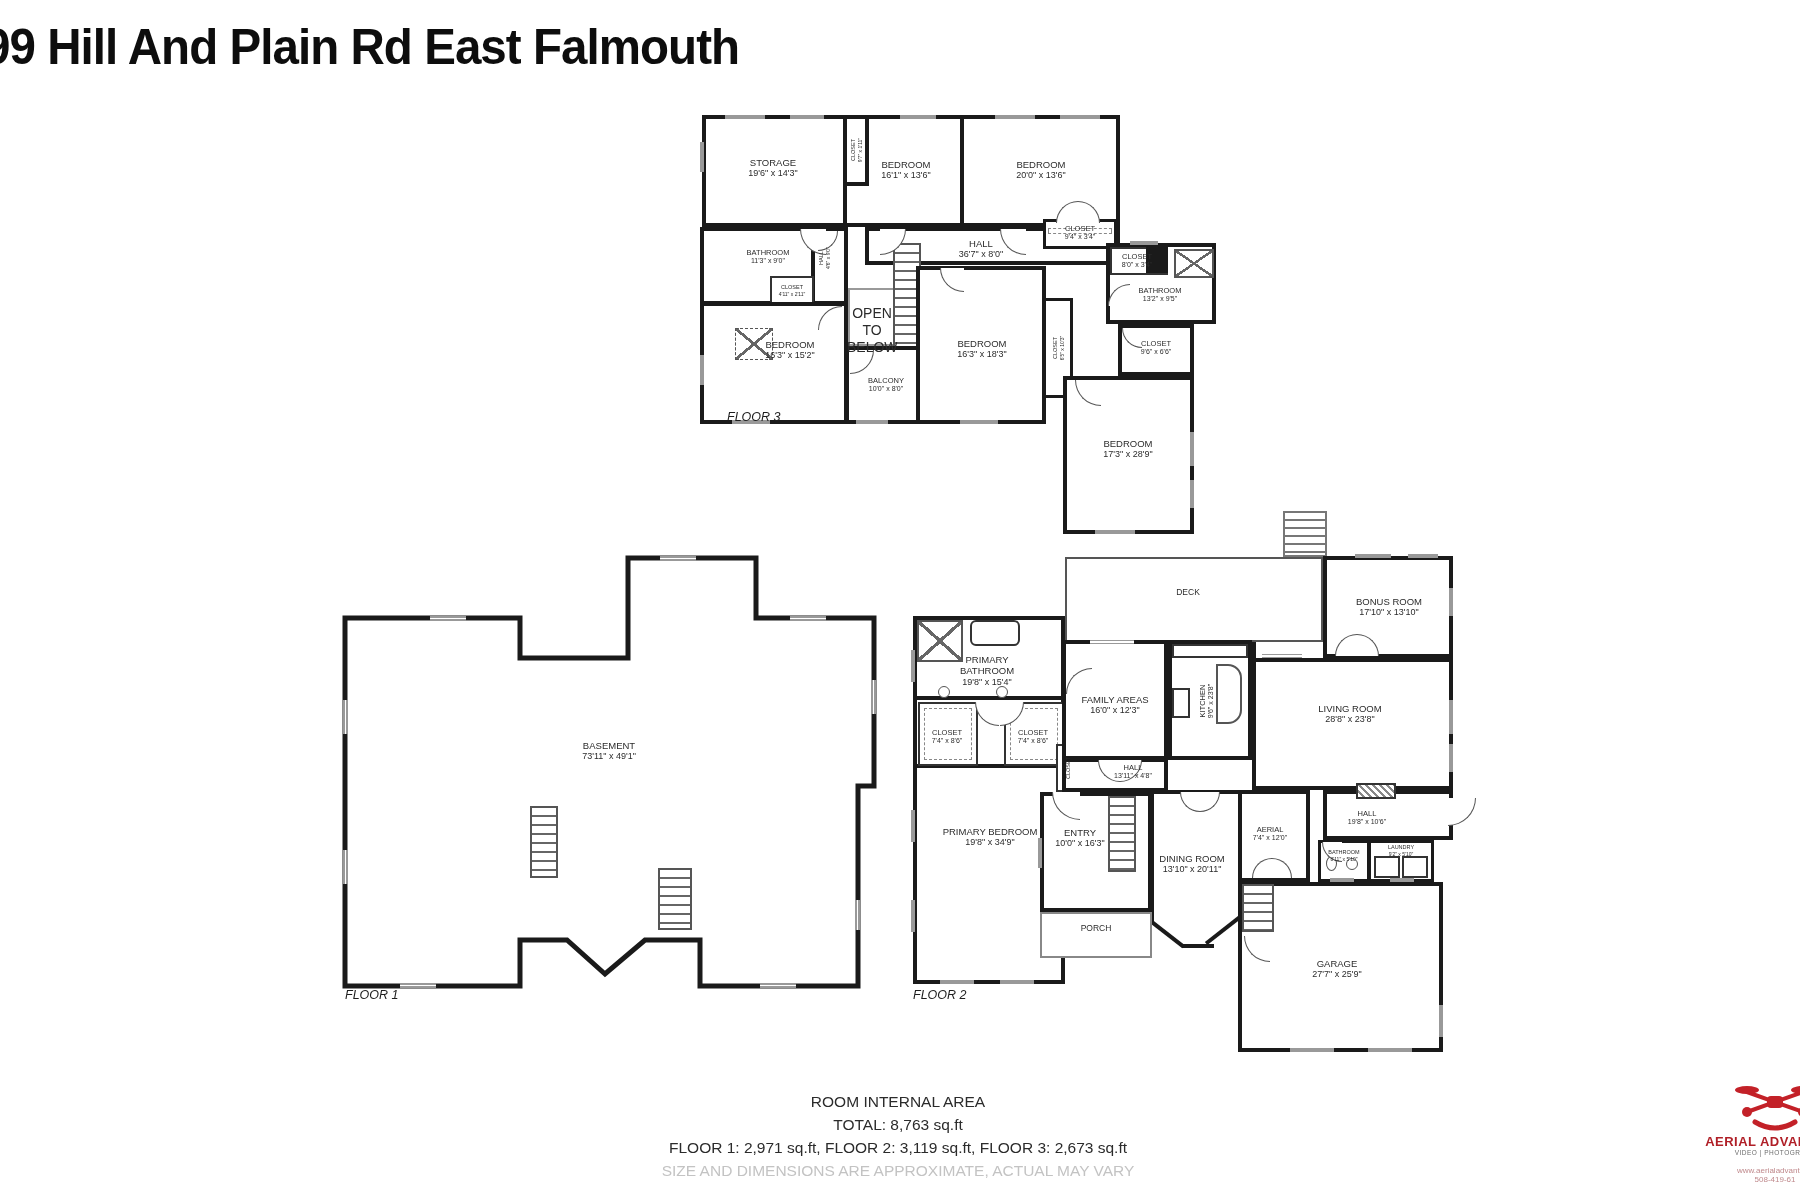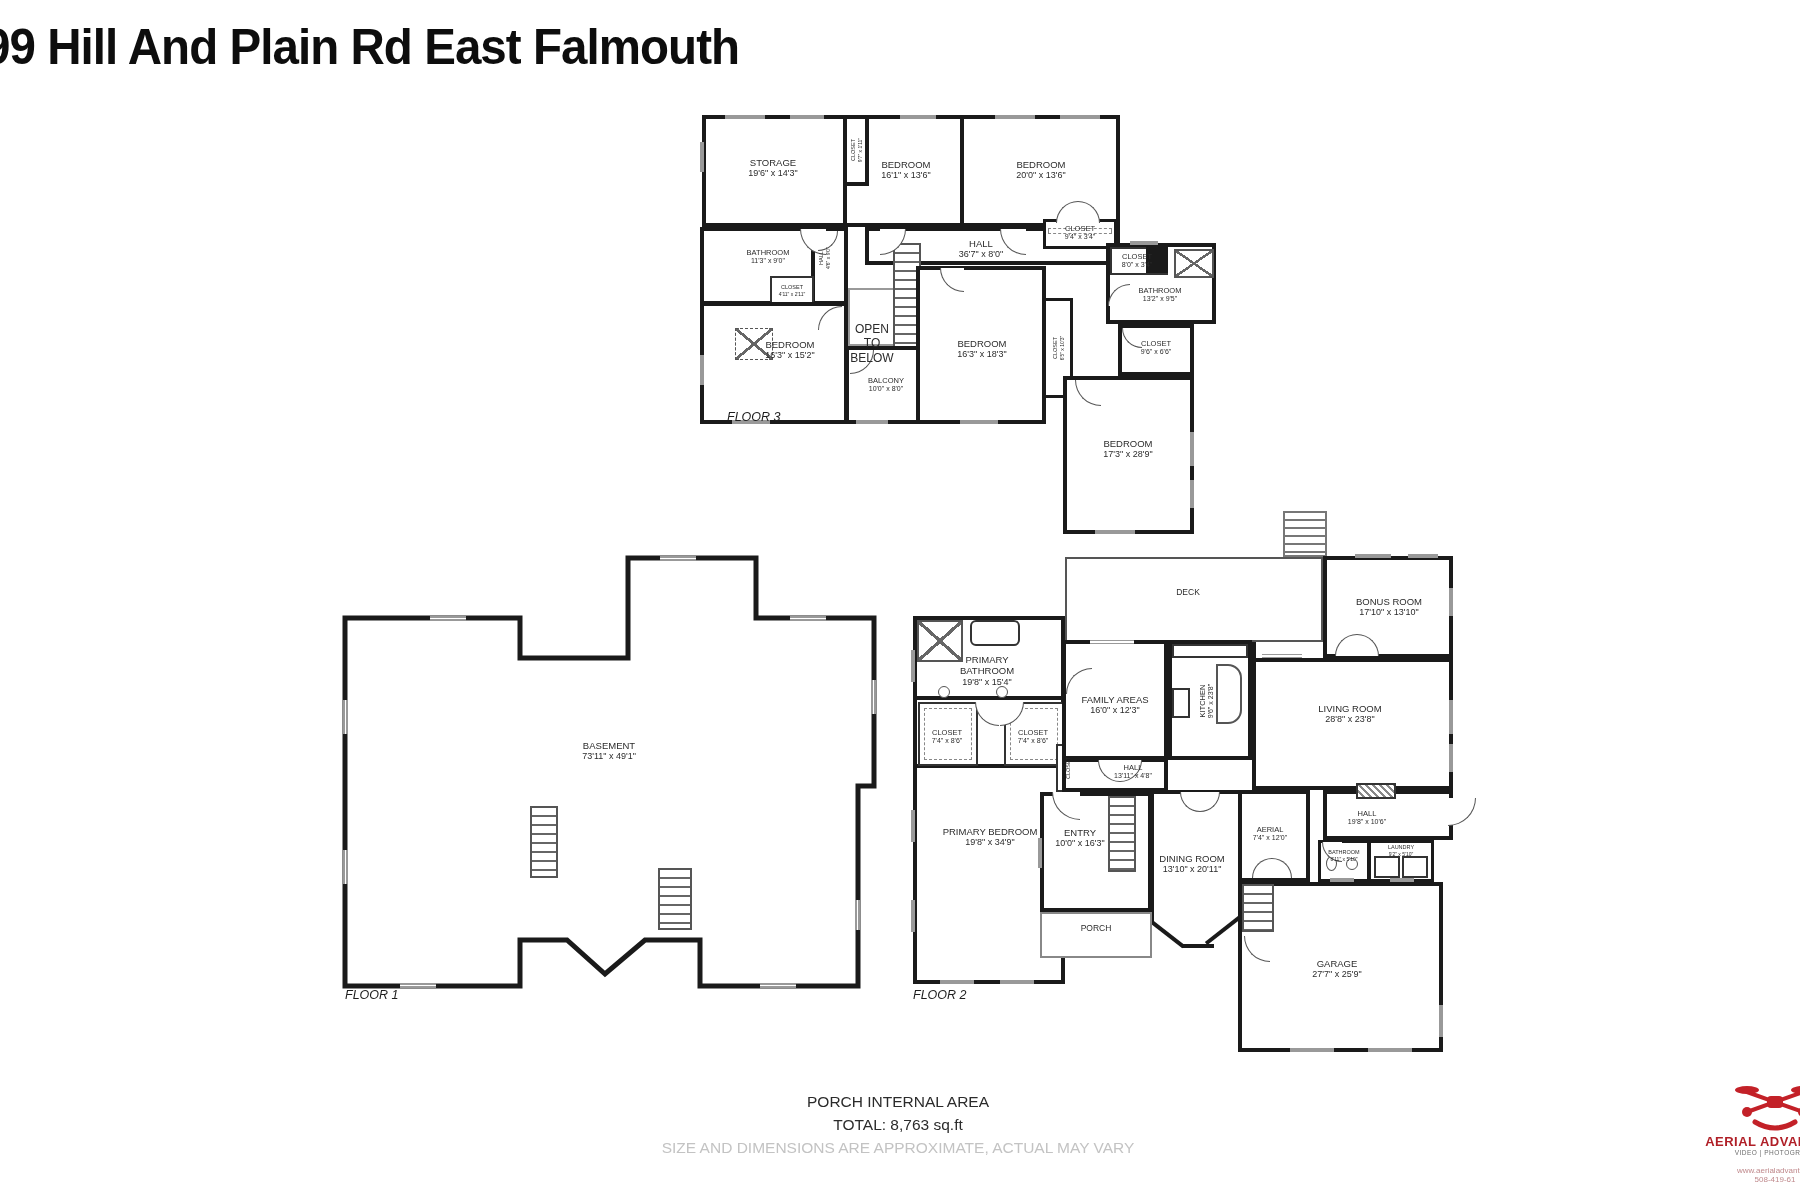--- a/index.html
+++ b/index.html
@@ -124,21 +124,21 @@
   <div class="lbl sm" style="left:1080px;top:233px;">
     <span>CLOSET</span><span class="dims">9'4" x 3'4"</span></div>
   <div class="lbl sm" style="left:768px;top:257px;">
     <span>BATHROOM</span><span class="dims">11'3" x 9'0"</span></div>
   <div class="lbl tiny" style="left:792px;top:290px;">
     <span>CLOSET</span><span class="dims">4'11" x 2'11"</span></div>
   <div class="lbl tiny rot" style="left:824px;top:258px;">
     <span>HALL</span><span class="dims">4'6" x 9'0"</span></div>
   <div class="lbl" style="left:790px;top:350px;">
     <span>BEDROOM</span><span class="dims">16'3" x 15'2"</span></div>
-  <div class="lbl wrap" style="left:872px;top:344px;font-size:12px;width:50px;">
+  <div class="lbl wrap" style="left:872px;top:330px;font-size:14px;width:50px;">
     <span>OPEN TO BELOW</span></div>
   <div class="lbl sm" style="left:886px;top:385px;">
     <span>BALCONY</span><span class="dims">10'0" x 8'0"</span></div>
   <div class="lbl" style="left:982px;top:349px;">
     <span>BEDROOM</span><span class="dims">16'3" x 18'3"</span></div>
   <div class="lbl tiny rot" style="left:1058px;top:348px;">
     <span>CLOSET</span><span class="dims">6'5" x 10'3"</span></div>
   <div class="lbl sm" style="left:1137px;top:261px;">
     <span>CLOSET</span><span class="dims">8'0" x 3'4"</span></div>
   <div class="lbl sm" style="left:1160px;top:295px;">
@@ -278,22 +278,23 @@
     <span>BATHROOM</span><span class="dims">8'11" x 5'10"</span></div>
   <div class="lbl tiny" style="left:1401px;top:850px;">
     <span>LAUNDRY</span><span class="dims">9'2" x 5'10"</span></div>
   <div class="lbl" style="left:1337px;top:969px;">
     <span>GARAGE</span><span class="dims">27'7" x 25'9"</span></div>
   <div class="lbl" style="left:990px;top:837px;">
     <span>PRIMARY BEDROOM</span><span class="dims">19'8" x 34'9"</span></div>
   <div class="flabel" style="left:913px;top:988px;">FLOOR 2</div>
 
   <div class="summary">
-    <div>PORCH INTERNAL AREA</div>
+    <div>ROOM INTERNAL AREA</div>
     <div>TOTAL: 8,763 sq.ft</div>
+    <div>FLOOR 1: 2,971 sq.ft, FLOOR 2: 3,119 sq.ft, FLOOR 3: 2,673 sq.ft</div>
     <div class="dim">SIZE AND DIMENSIONS ARE APPROXIMATE, ACTUAL MAY VARY</div>
   </div>
 
   <div class="brand">
     <svg width="84" height="56" viewBox="0 0 84 56" style="display:block;margin:0 auto;">
       <g stroke="#c32128" stroke-width="4" fill="none" stroke-linecap="round">
         <line x1="14" y1="14" x2="70" y2="34"></line>
         <line x1="70" y1="14" x2="14" y2="34"></line>
         <path d="M22,44 Q42,56 62,44" stroke-width="5"></path>
       </g>

